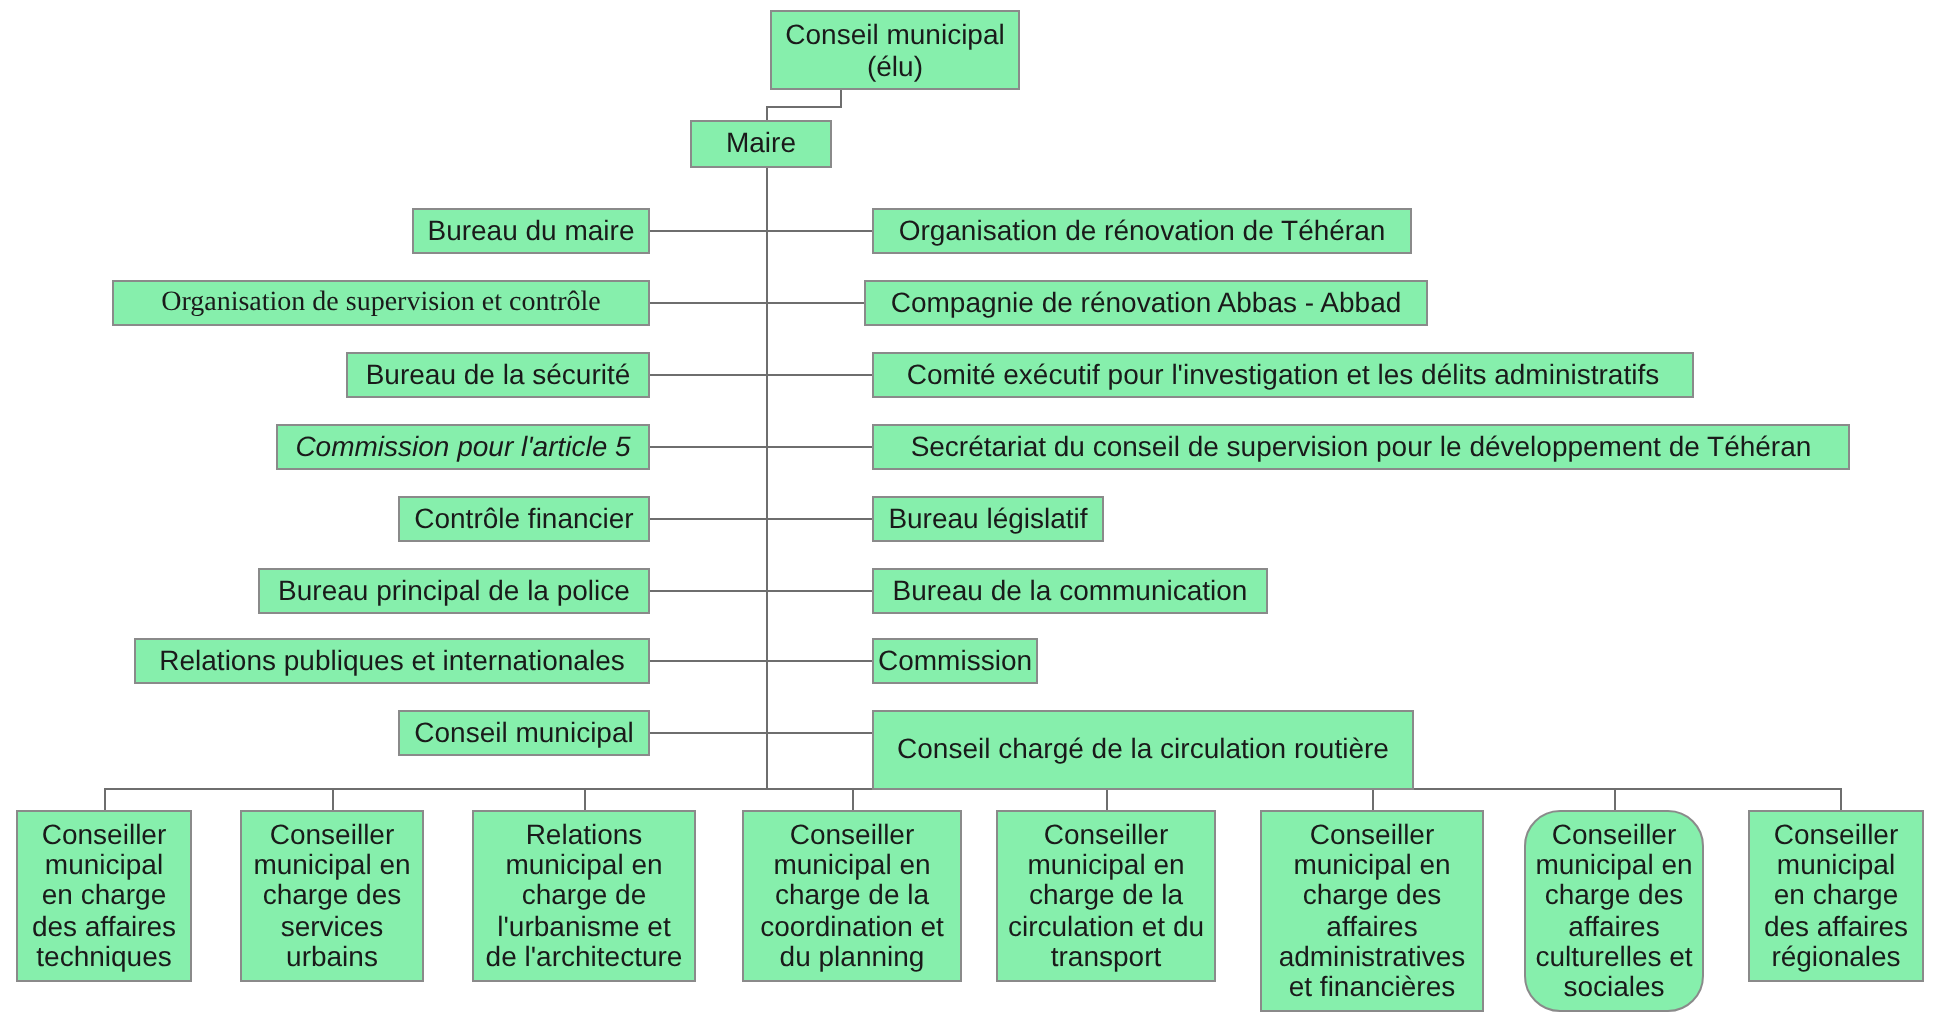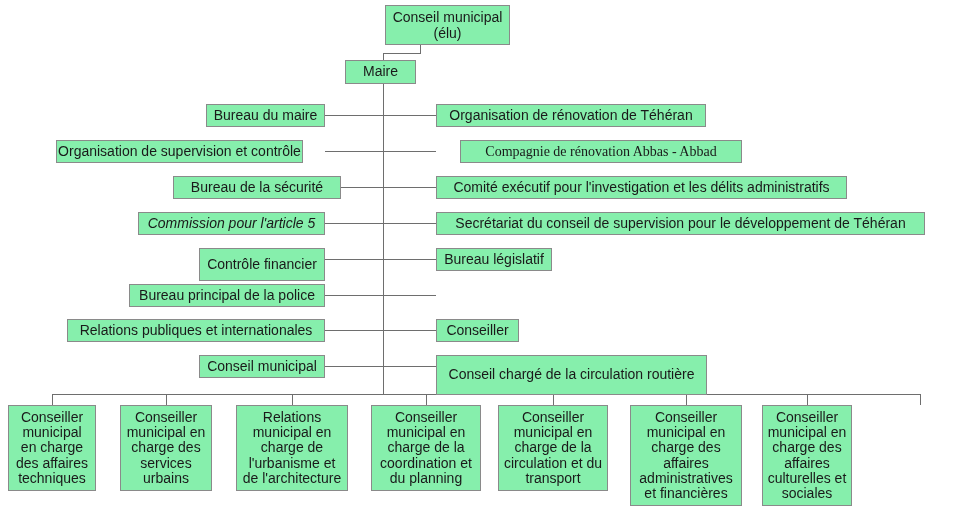--- a/index.html
+++ b/index.html
@@ -94,59 +94,62 @@
     </span>
   </div>
 
   <div class="node" style="left:345px; top:60px; width:71px; height:24px;">
     <span>Maire</span>
   </div>
 
   <div class="node" style="left:206px; top:104px; width:119px; height:23px;">
     <span>Bureau du maire</span>
   </div>
-  <div class="node" style="left:56px; top:140px; width:247px; height:23px;">
+  <div class="node" style="left:56px; top:140px; width:269px; height:23px;font-family:Liberation Serif, serif;">
     <span>Organisation de supervision et contrôle</span>
   </div>
-  <div class="node" style="left:173px; top:176px; width:168px; height:23px;">
+  <div class="node" style="left:173px; top:176px; width:152px; height:23px;">
     <span>Bureau de la sécurité</span>
   </div>
   <div class="node" style="left:138px; top:212px; width:187px; height:23px;font-style:italic;">
     <span>Commission pour l'article 5</span>
   </div>
-  <div class="node" style="left:199px; top:248px; width:126px; height:33px;">
+  <div class="node" style="left:199px; top:248px; width:126px; height:23px;">
     <span>Contrôle financier</span>
   </div>
   <div class="node" style="left:129px; top:284px; width:196px; height:23px;">
     <span>Bureau principal de la police</span>
   </div>
   <div class="node" style="left:67px; top:319px; width:258px; height:23px;">
     <span>Relations publiques et internationales</span>
   </div>
   <div class="node" style="left:199px; top:355px; width:126px; height:23px;">
     <span>Conseil municipal</span>
   </div>
 
   <div class="node" style="left:436px; top:104px; width:270px; height:23px;">
     <span>Organisation de rénovation de Téhéran</span>
   </div>
-  <div class="node" style="left:460px; top:140px; width:282px; height:23px;font-family:Liberation Serif, serif;">
+  <div class="node" style="left:432px; top:140px; width:282px; height:23px;">
     <span>Compagnie de rénovation Abbas - Abbad</span>
   </div>
   <div class="node" style="left:436px; top:176px; width:411px; height:23px;">
     <span>Comité exécutif pour l'investigation et les délits administratifs</span>
   </div>
   <div class="node" style="left:436px; top:212px; width:489px; height:23px;">
     <span>Secrétariat du conseil de supervision pour le développement de Téhéran</span>
   </div>
   <div class="node" style="left:436px; top:248px; width:116px; height:23px;">
     <span>Bureau législatif</span>
   </div>
+  <div class="node" style="left:436px; top:284px; width:198px; height:23px;">
+    <span>Bureau de la communication</span>
+  </div>
   <div class="node" style="left:436px; top:319px; width:83px; height:23px;">
-    <span>Conseiller</span>
+    <span>Commission</span>
   </div>
   <div class="node" style="left:436px; top:355px; width:271px; height:40px;">
     <span>Conseil chargé de la circulation routière</span>
   </div>
 
   <div class="node multiline" style="left:8px; top:405px; width:88px; height:86px;">
     <span>Conseiller municipal en charge des affaires techniques</span>
   </div>
   <div class="node multiline" style="left:120px; top:405px; width:92px; height:86px;">
     <span>Conseiller municipal en charge des services urbains</span>
@@ -156,17 +159,20 @@
   </div>
   <div class="node multiline" style="left:371px; top:405px; width:110px; height:86px;">
     <span>Conseiller municipal en charge de la coordination et du planning</span>
   </div>
   <div class="node multiline" style="left:498px; top:405px; width:110px; height:86px;">
     <span>Conseiller municipal en charge de la circulation et du transport</span>
   </div>
   <div class="node multiline" style="left:630px; top:405px; width:112px; height:101px;">
     <span>Conseiller municipal en charge des affaires administratives et financières</span>
   </div>
-  <div class="node multiline" style="left:762px; top:405px; width:90px; height:101px;">
+  <div class="node multiline" style="left:762px; top:405px; width:90px; height:101px;border-radius:18px;">
     <span>Conseiller municipal en charge des affaires culturelles et sociales</span>
+  </div>
+  <div class="node multiline" style="left:874px; top:405px; width:88px; height:86px;">
+    <span>Conseiller municipal en charge des affaires régionales</span>
   </div>
 
 </div>
 
 </body></html>

